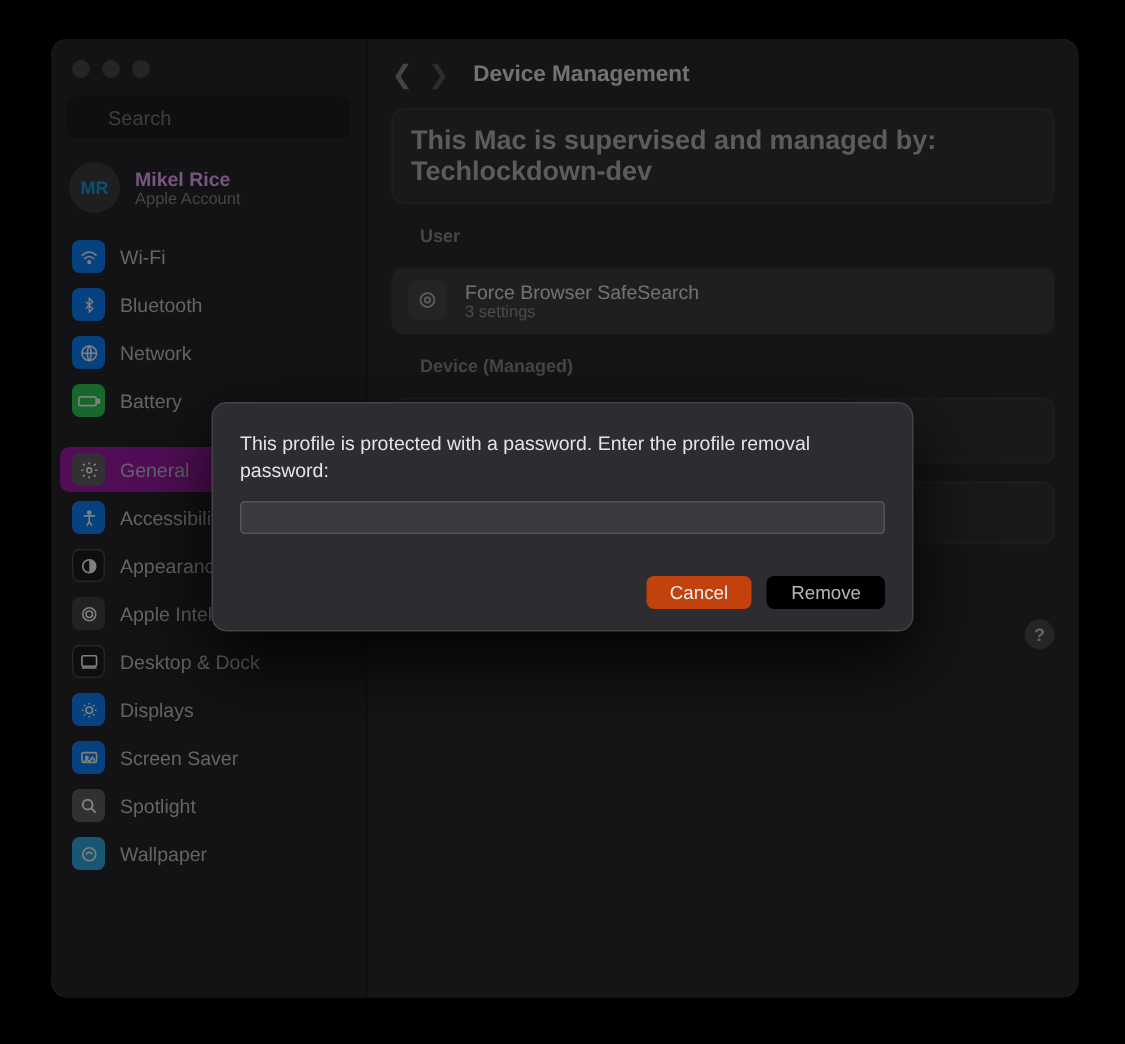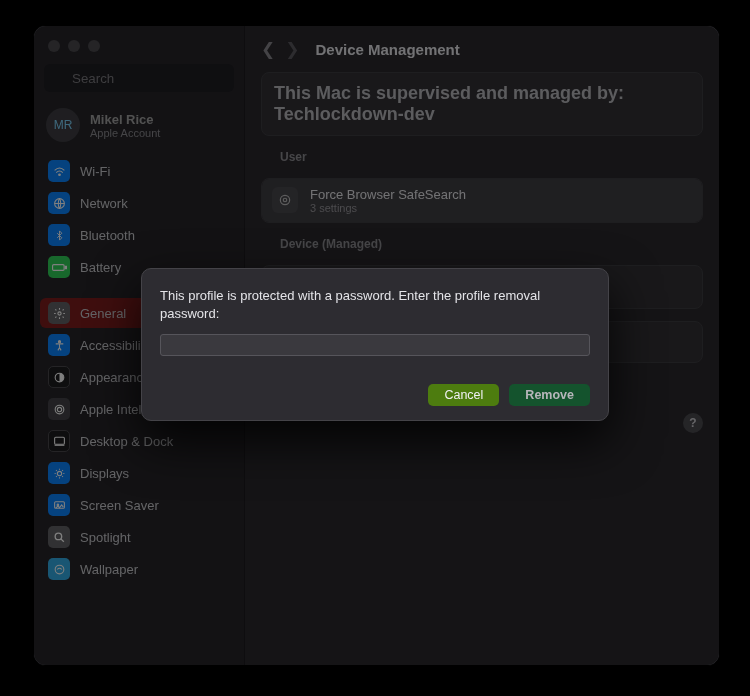--- a/index.html
+++ b/index.html
@@ -47,33 +47,33 @@
     color: #7a7a7d; pointer-events: none;
   }
   .account {
     display: flex; align-items: center; gap: 10px;
     padding: 6px 12px 14px 12px;
   }
   .avatar {
     width: 34px; height: 34px; border-radius: 50%;
     background: #3e3d42;
     display:flex; align-items:center; justify-content:center;
-    font-size: 12px; color: #7dd3fc; font-weight: 400;
-  }
-  .account-text .name { font-size: 13px; color: #a3a3a3; font-weight: 600; }
+    font-size: 12px; color: #0ea5e9; font-weight: 700;
+  }
+  .account-text .name { font-size: 13px; color: #f0abfc; font-weight: 600; }
   .account-text .sub  { font-size: 11px; color: #8b8a8f; }
   .nav { flex: 1; overflow: hidden; padding: 0 6px; }
   .nav-item {
     display: flex; align-items: center; gap: 10px;
     height: 30px; padding: 0 8px;
     border-radius: 6px;
     margin-bottom: 2px;
     color: #c8c8cc;
   }
-  .nav-item.selected { background: #7f1d1d; }
+  .nav-item.selected { background: #a21caf; }
   .nav-spacer { height: 14px; }
   .nav-icon {
     width: 22px; height: 22px; border-radius: 5px;
     display:flex; align-items:center; justify-content:center;
     font-size: 13px; color: #fff;
     flex-shrink: 0;
   }
   .ic-blue  { background: #0a84ff; }
   .ic-blue2 { background: #0a84ff; }
   .ic-net   { background: #0a84ff; }
@@ -166,22 +166,22 @@
     margin-bottom: 28px;
   }
   .modal-btns { display:flex; justify-content: flex-end; gap: 10px; }
   .btn {
     height: 22px; padding: 0 16px;
     border-radius: 5px;
     font-size: 12.5px;
     display:flex; align-items:center; justify-content:center;
     cursor: pointer;
   }
-  .btn-cancel { background: #4d7c0f; color: #f0f0f3; }
-  .btn-remove { background: #14532d; color: #b7b6bb; font-weight: bold; }
+  .btn-cancel { background: #c2410c; color: #f0f0f3; }
+  .btn-remove { background: #000000; color: #b7b6bb; }
 
   input::placeholder { color: #7b7a7f; }
 </style>
 </head>
 <body>
 
 <div class="window">
 
   <aside class="sidebar">
     <div class="traffic">
@@ -214,35 +214,35 @@
         <span class="nav-icon ic-blue">
             <svg width="13" height="13" viewBox="0 0 24 24" fill="none" stroke="white" stroke-width="2">
               <path d="M3 10c6-6 12-6 18 0"></path>
               <path d="M6 14c4-4 8-4 12 0"></path>
               <circle cx="12" cy="18" r="1.5" fill="white"></circle>
             </svg>
           </span>
         <span>Wi-Fi</span>
       </div>
       <div class="nav-item">
-        <span class="nav-icon ic-net">
-            <svg width="13" height="13" viewBox="0 0 24 24" fill="none" stroke="white" stroke-width="2">
-              <circle cx="12" cy="12" r="9"></circle>
-              <path d="M3 12h18M12 3c3 3 3 15 0 18M12 3c-3 3-3 15 0 18"></path>
-            </svg>
-          </span>
-        <span>Network</span>
-      </div>
-      <div class="nav-item">
         <span class="nav-icon ic-blue2">
             <svg width="11" height="11" viewBox="0 0 24 24" fill="none" stroke="white" stroke-width="2">
               <path d="M7 7l10 10-5 5V2l5 5L7 17"></path>
             </svg>
           </span>
         <span>Bluetooth</span>
+      </div>
+      <div class="nav-item">
+        <span class="nav-icon ic-net">
+            <svg width="13" height="13" viewBox="0 0 24 24" fill="none" stroke="white" stroke-width="2">
+              <circle cx="12" cy="12" r="9"></circle>
+              <path d="M3 12h18M12 3c3 3 3 15 0 18M12 3c-3 3-3 15 0 18"></path>
+            </svg>
+          </span>
+        <span>Network</span>
       </div>
       <div class="nav-item">
         <span class="nav-icon ic-green">
             <svg width="15" height="11" viewBox="0 0 26 14" fill="none" stroke="white" stroke-width="2">
               <rect x="1" y="2" width="20" height="10" rx="2"></rect>
               <rect x="23" y="5" width="2" height="4" fill="white"></rect>
             </svg>
           </span>
         <span>Battery</span>
       </div>

